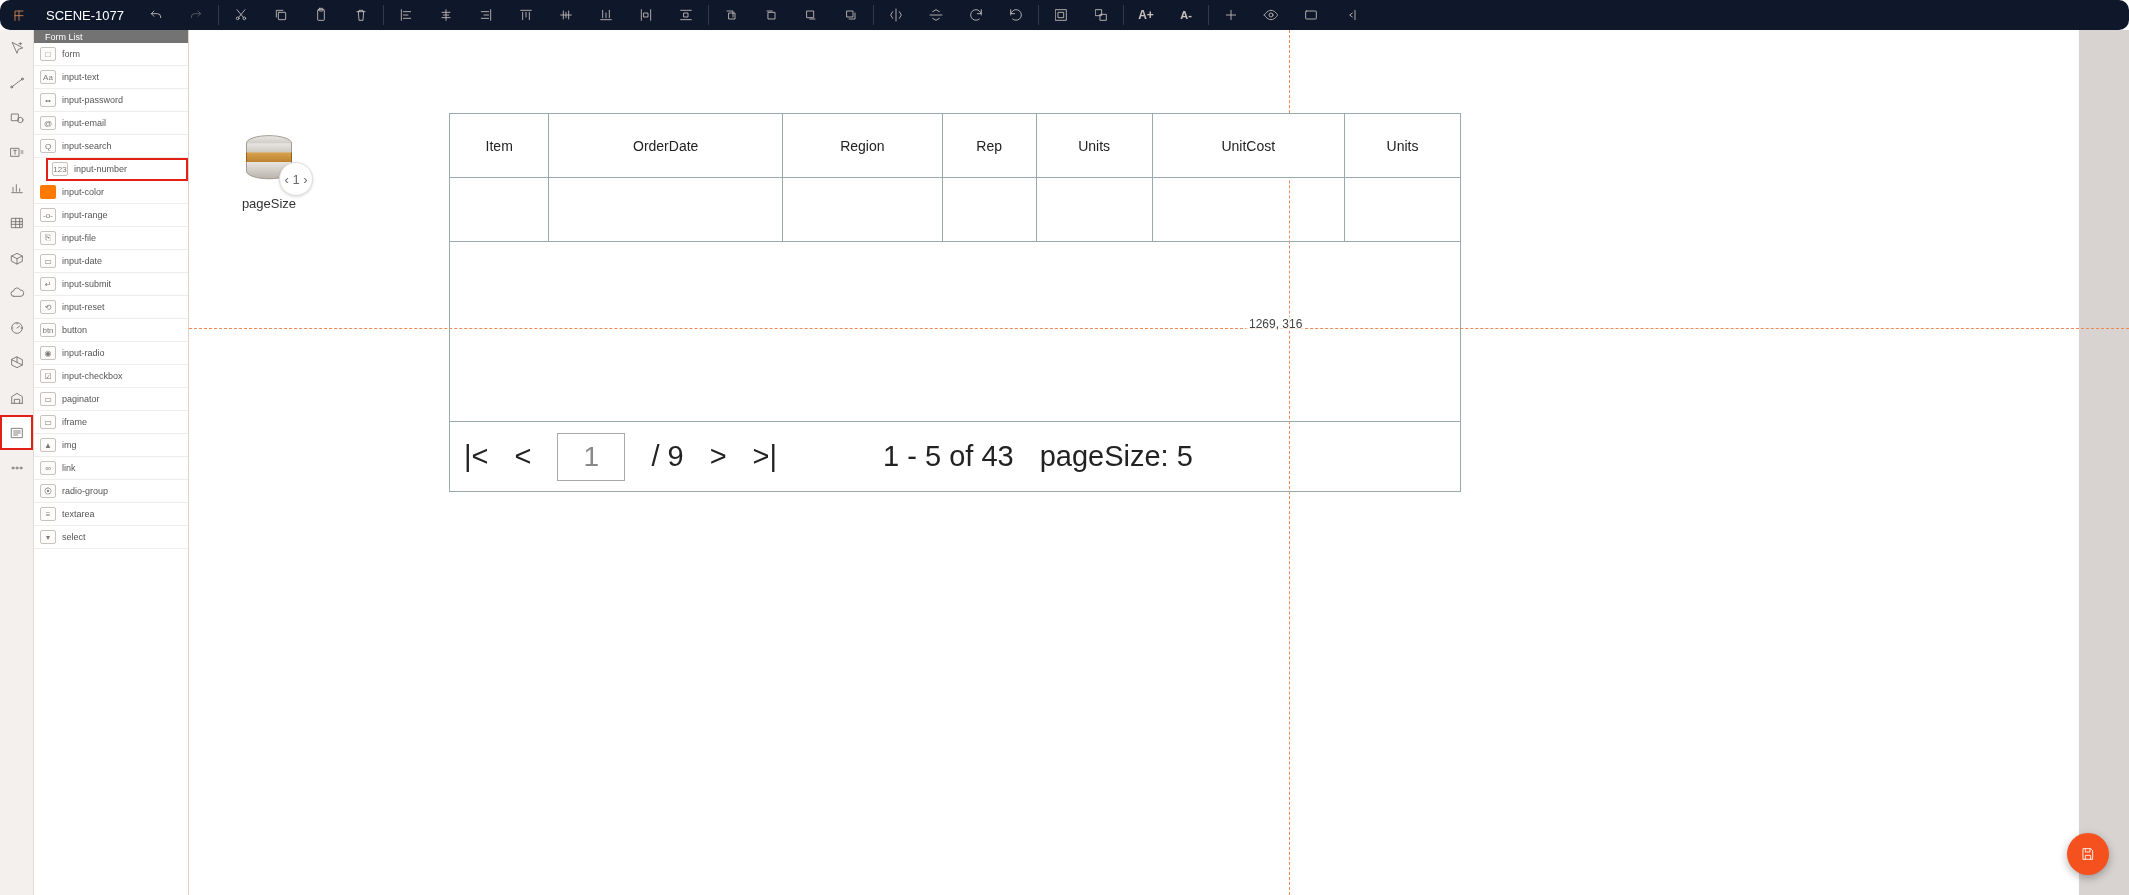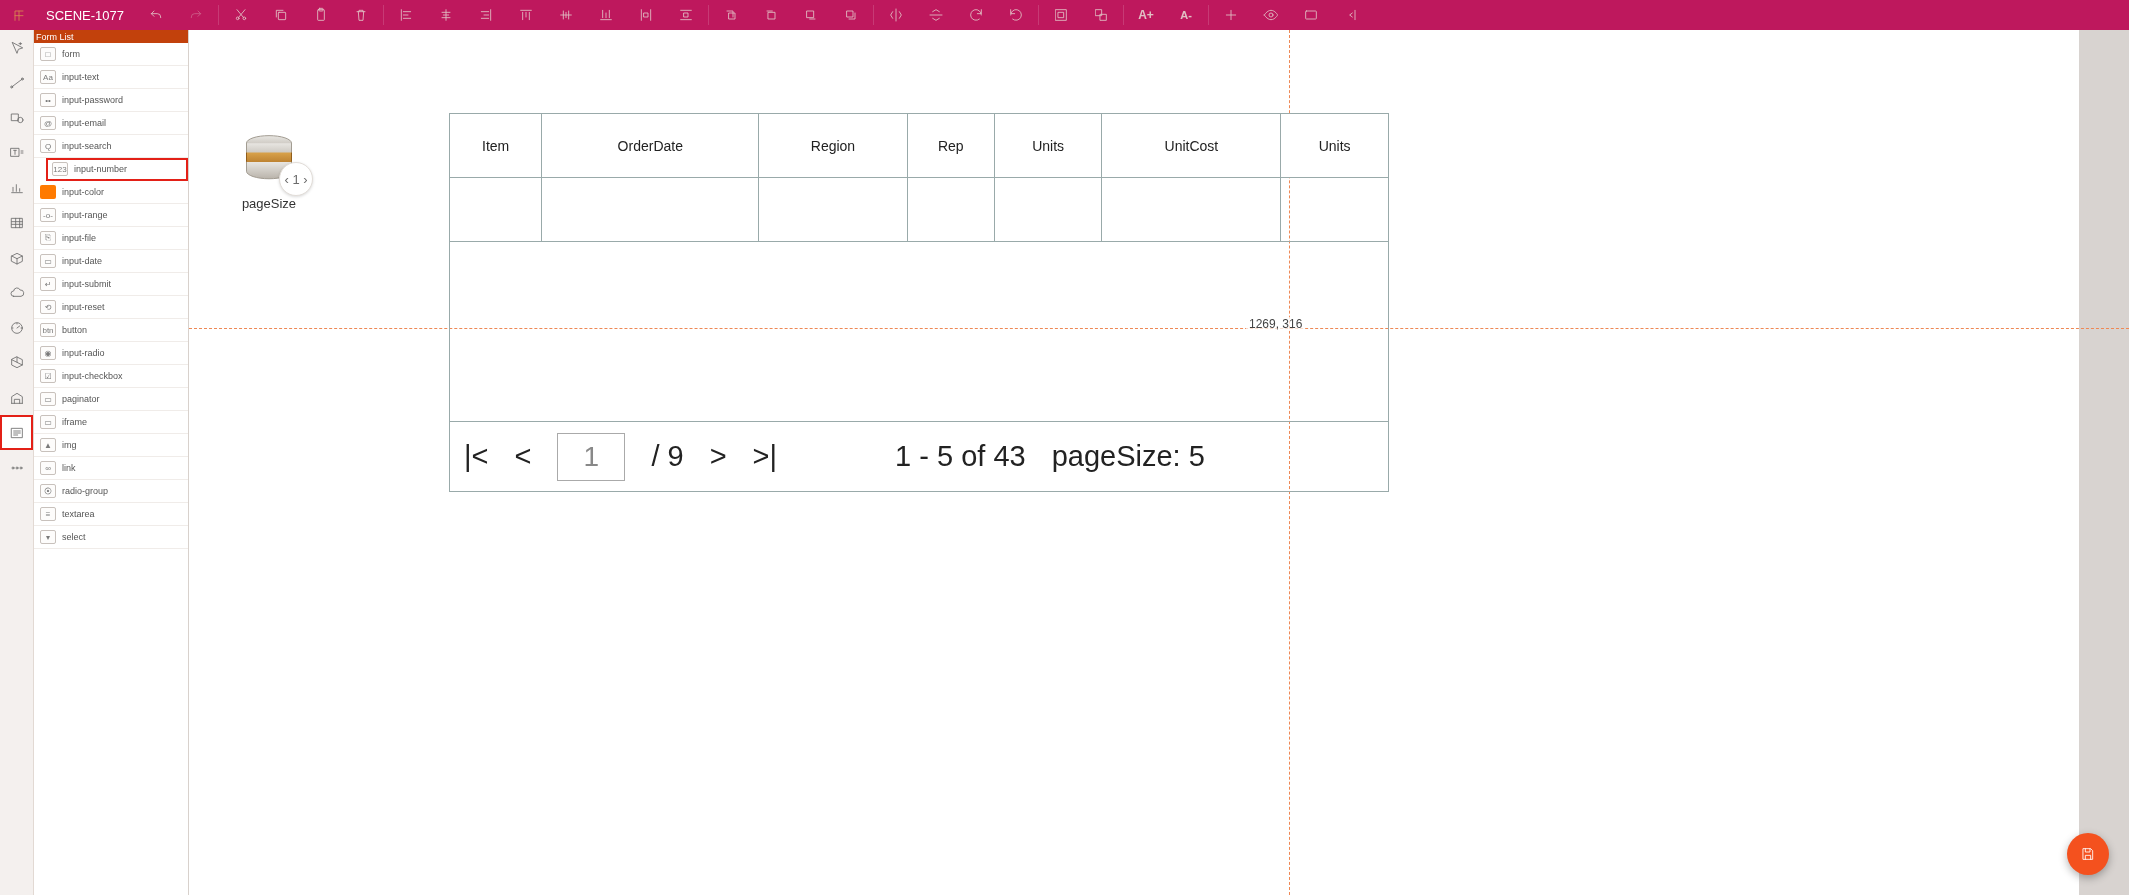--- a/index.html
+++ b/index.html
@@ -2,27 +2,28 @@
 <html><head>
 <meta charset="utf-8">
 <style>
   * { box-sizing: border-box; margin: 0; padding: 0; }
   html, body { width: 100%; height: 100%; font-family: -apple-system, Helvetica, Arial, sans-serif; overflow: hidden; }
   body { display: flex; flex-direction: column; background: #fff; }
   
   
   .topbar {
     height: 30px;
-    background: #be185d;
+    background: #0f172a;
     display: flex;
     align-items: center;
     color: #fff;
     font-size: 13px;
     padding: 0 4px;
     flex-shrink: 0;
+    border-radius: 10px;
   }
   .topbar .title-icon {
     width: 30px; height: 30px;
     display: flex; align-items: center; justify-content: center;
     color: #d98850;
   }
   .topbar .scene-name {
     padding: 0 12px;
     font-weight: 400;
   }
@@ -71,25 +72,25 @@
   .panel {
     width: 155px;
     background: #fff;
     border-right: 1px solid #d8d1cc;
     display: flex;
     flex-direction: column;
     flex-shrink: 0;
   }
   .panel-header {
     height: 13px;
-    background: #c2410c;
+    background: #737373;
     color: #fff;
     font-size: 9px;
     font-weight: 400;
-    padding: 0 2px;
+    padding: 0 11px;
     display: flex; align-items: center;
   }
   .panel-list {
     flex: 1;
     overflow-y: auto;
   }
   .list-item {
     height: 23px;
     display: flex; align-items: center;
     padding: 0 6px;
@@ -157,21 +158,21 @@
     background:#fff; border:1px solid #e2ddd8;
     display:flex; align-items:center; justify-content:center;
     font-size:13px; color:#6b6b6b;
     box-shadow: 0 1px 3px rgba(0,0,0,0.15);
   }
 
   
   .data-table {
     position:absolute;
     left: 260px; top: 83px;
-    width: 940px;
+    width: 1012px;
     border: 1px solid #9aa;
     border-collapse: collapse;
     font-size: 14px;
     color:#222;
   }
   .data-table th, .data-table td {
     border: 1px solid #9aa;
     padding: 0;
     font-weight: 400;
     text-align:center;
@@ -191,21 +192,21 @@
   }
   .pager .pg-btn { cursor:pointer; }
   .pager input.page-num {
     width: 68px; height:48px;
     border:1px solid #aaa;
     font-size: 28px;
     text-align:center;
     color:#888;
   }
   .pager .sep-wide { flex:0 0 40px; }
-  .pager .info { margin-left: 26px; }
+  .pager .info { margin-left: 14px; }
   .pager .pgsize { }
 
   
   .fab {
     position:absolute;
     right: 20px; bottom: 20px;
     width: 42px; height:42px; border-radius:50%;
     background:#f4511e; color:#fff;
     display:flex; align-items:center; justify-content:center;
     box-shadow: 0 3px 8px rgba(0,0,0,0.3);

